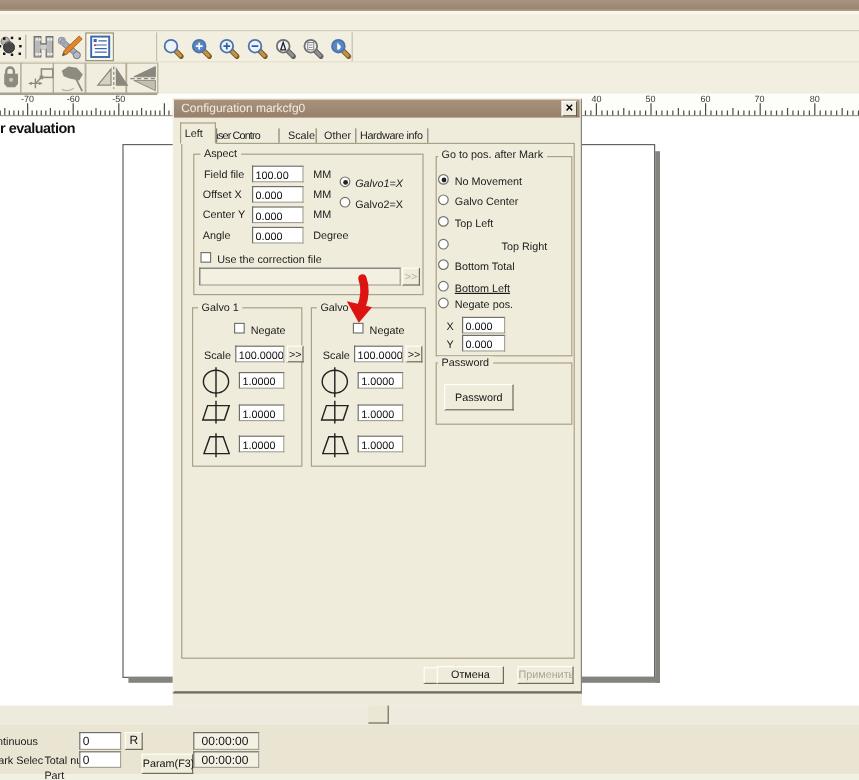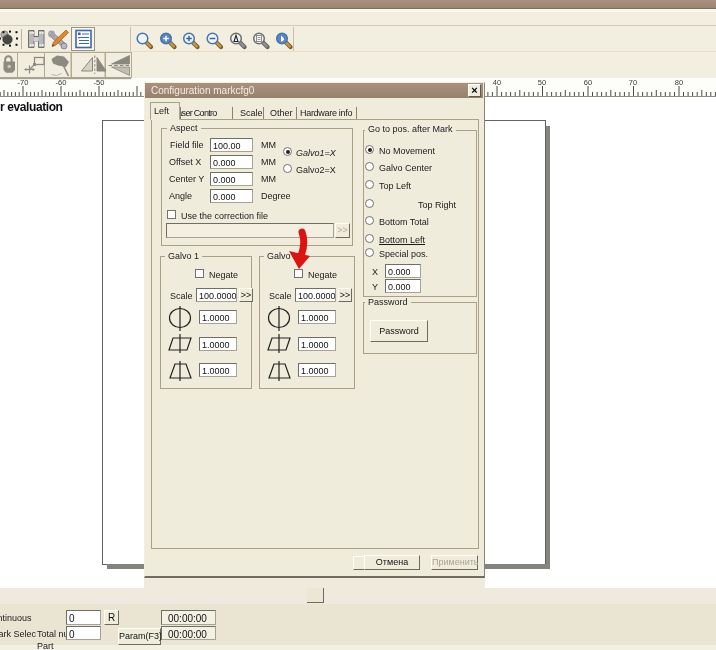--- a/index.html
+++ b/index.html
@@ -268,21 +268,21 @@
     <div class="rlab" style="left:234px;top:80px;">Galvo Center</div>
   <div class="radio" style="left:220px;top:97px;"></div>
     <div class="rlab" style="left:234px;top:98px;">Top Left</div>
   <div class="radio" style="left:220px;top:116px;"></div>
     <div class="rlab" style="left:234px;top:117px;margin-left:39px;">Top Right</div>
   <div class="radio" style="left:220px;top:133px;"></div>
     <div class="rlab" style="left:234px;top:134px;">Bottom Total</div>
   <div class="radio" style="left:220px;top:151px;"></div>
     <div class="rlab" style="left:234px;top:152px;text-decoration:underline;">Bottom Left</div>
   <div class="radio" style="left:220px;top:165px;"></div>
-    <div class="rlab" style="left:234px;top:166px;">Special pos.</div>
+    <div class="rlab" style="left:234px;top:166px;">Negate pos.</div>
   <div class="txt" style="left:227px;top:184px;">X</div>
   <div class="tf" style="left:240px;top:181px;width:36px;height:14px;">0.000</div>
   <div class="txt" style="left:227px;top:199px;">Y</div>
   <div class="tf" style="left:240px;top:196px;width:36px;height:14px;">0.000</div>
 
   <div class="grp" style="left:218px;top:219px;width:114px;height:52px;"></div>
   <div class="grplab" style="left:220px;top:214px;">Password</div>
   <div class="btn" style="left:225px;top:237px;width:58px;height:22px;line-height:20px;">Password</div>
 
   <div class="btn" style="left:160px;top:473px;width:55px;height:14px;line-height:12px;margin-left:48px;">OK</div>

